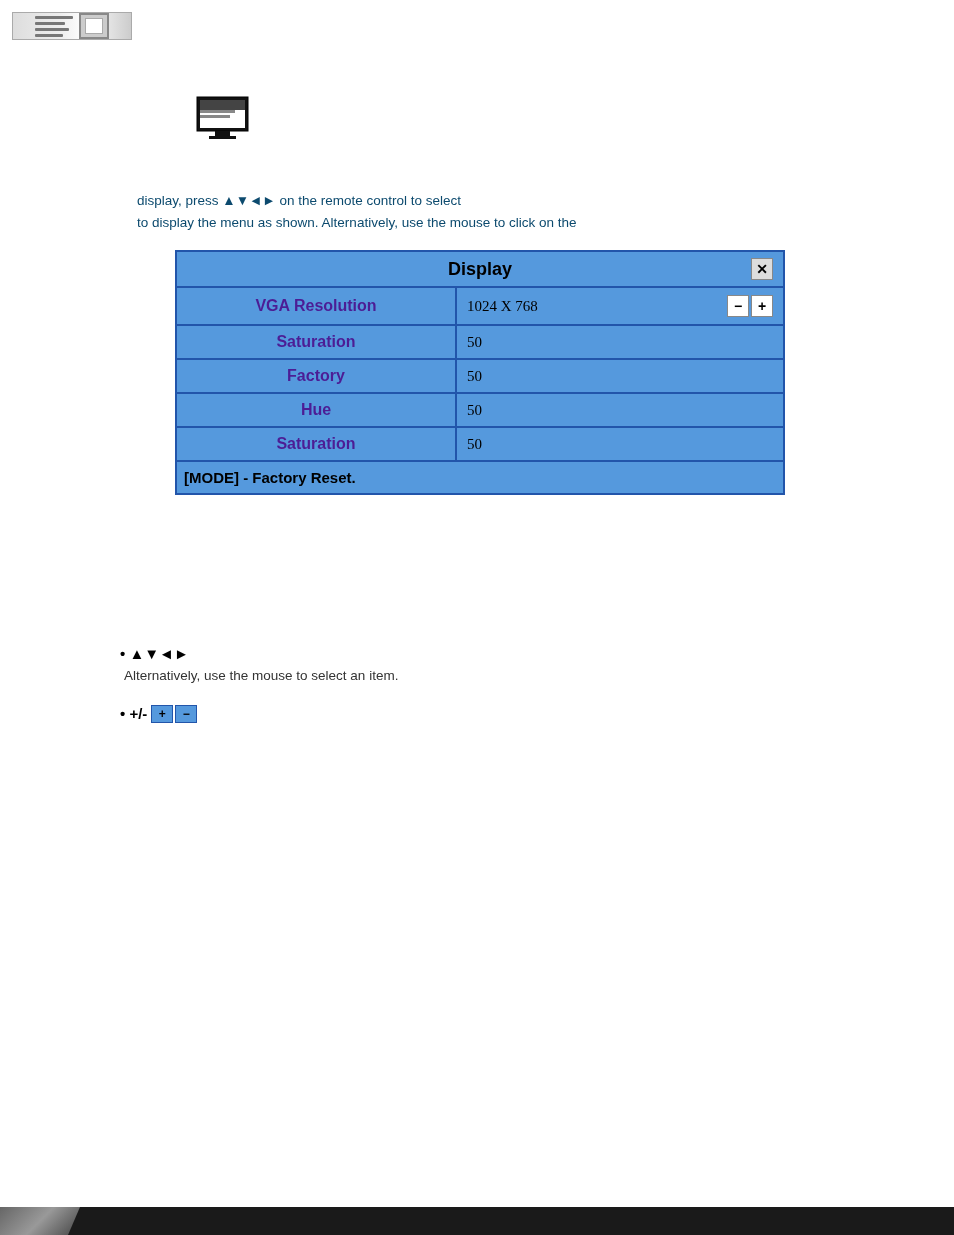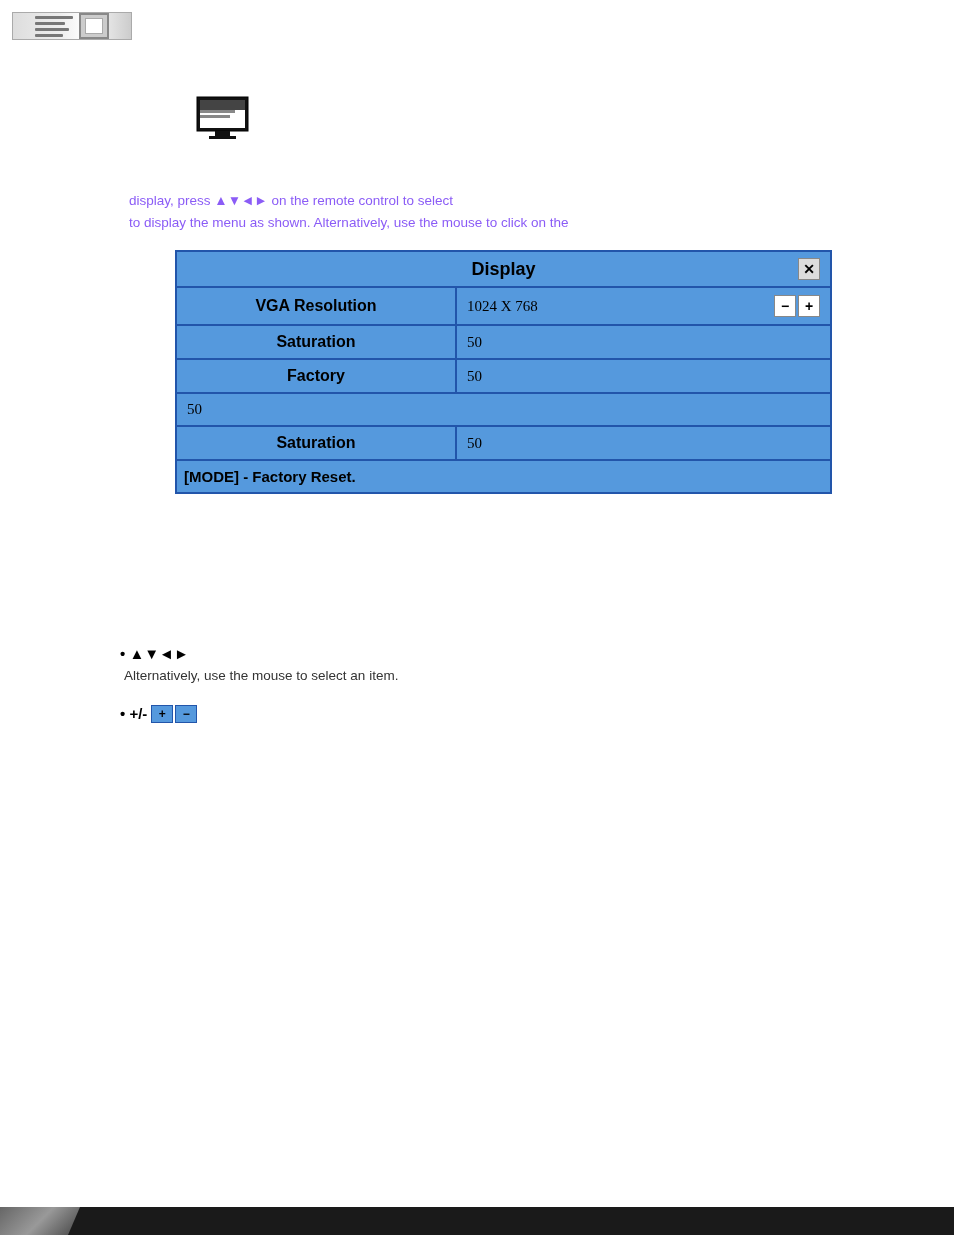--- a/index.html
+++ b/index.html
@@ -39,32 +39,32 @@
     }
     .monitor-icon {
       width: 55px;
       height: 45px;
     }
 
     
     .instruction-text {
       position: absolute;
       top: 190px;
-      left: 129px;
+      left: 137px;
       font-size: 13.5px;
-      color: #8b5cf6;
+      color: #0c4a6e;
       line-height: 1.6;
     }
 
     
     .display-menu-container {
       position: absolute;
       top: 250px;
       left: 175px;
-      width: 657px;
+      width: 610px;
       border: 2px solid #2255aa;
       background: #5599dd;
     }
 
     .menu-title-row {
       background: #5599dd;
       display: flex;
       align-items: center;
       justify-content: space-between;
       padding: 6px 10px;
@@ -97,21 +97,21 @@
       background: #5599dd;
     }
     .menu-row:last-child {
       border-bottom: none;
     }
     .menu-label {
       width: 280px;
       padding: 7px 12px;
       font-size: 16px;
       font-weight: bold;
-      color: #000000;
+      color: #4c1d95;
       border-right: 2px solid #2255aa;
       display: flex;
       align-items: center;
       justify-content: center;
       text-align: center;
     }
     .menu-value-cell {
       flex: 1;
       padding: 7px 10px;
       font-size: 15px;
@@ -276,20 +276,21 @@
   </div>
 
   <div class="menu-row">
     <div class="menu-label">Factory</div>
     <div class="menu-value-cell">
       <span class="menu-value-text">50</span>
     </div>
   </div>
 
   <div class="menu-row">
+    <div class="menu-label">Hue</div>
     <div class="menu-value-cell">
       <span class="menu-value-text">50</span>
     </div>
   </div>
 
   <div class="menu-row">
     <div class="menu-label">Saturation</div>
     <div class="menu-value-cell">
       <span class="menu-value-text">50</span>
     </div>

